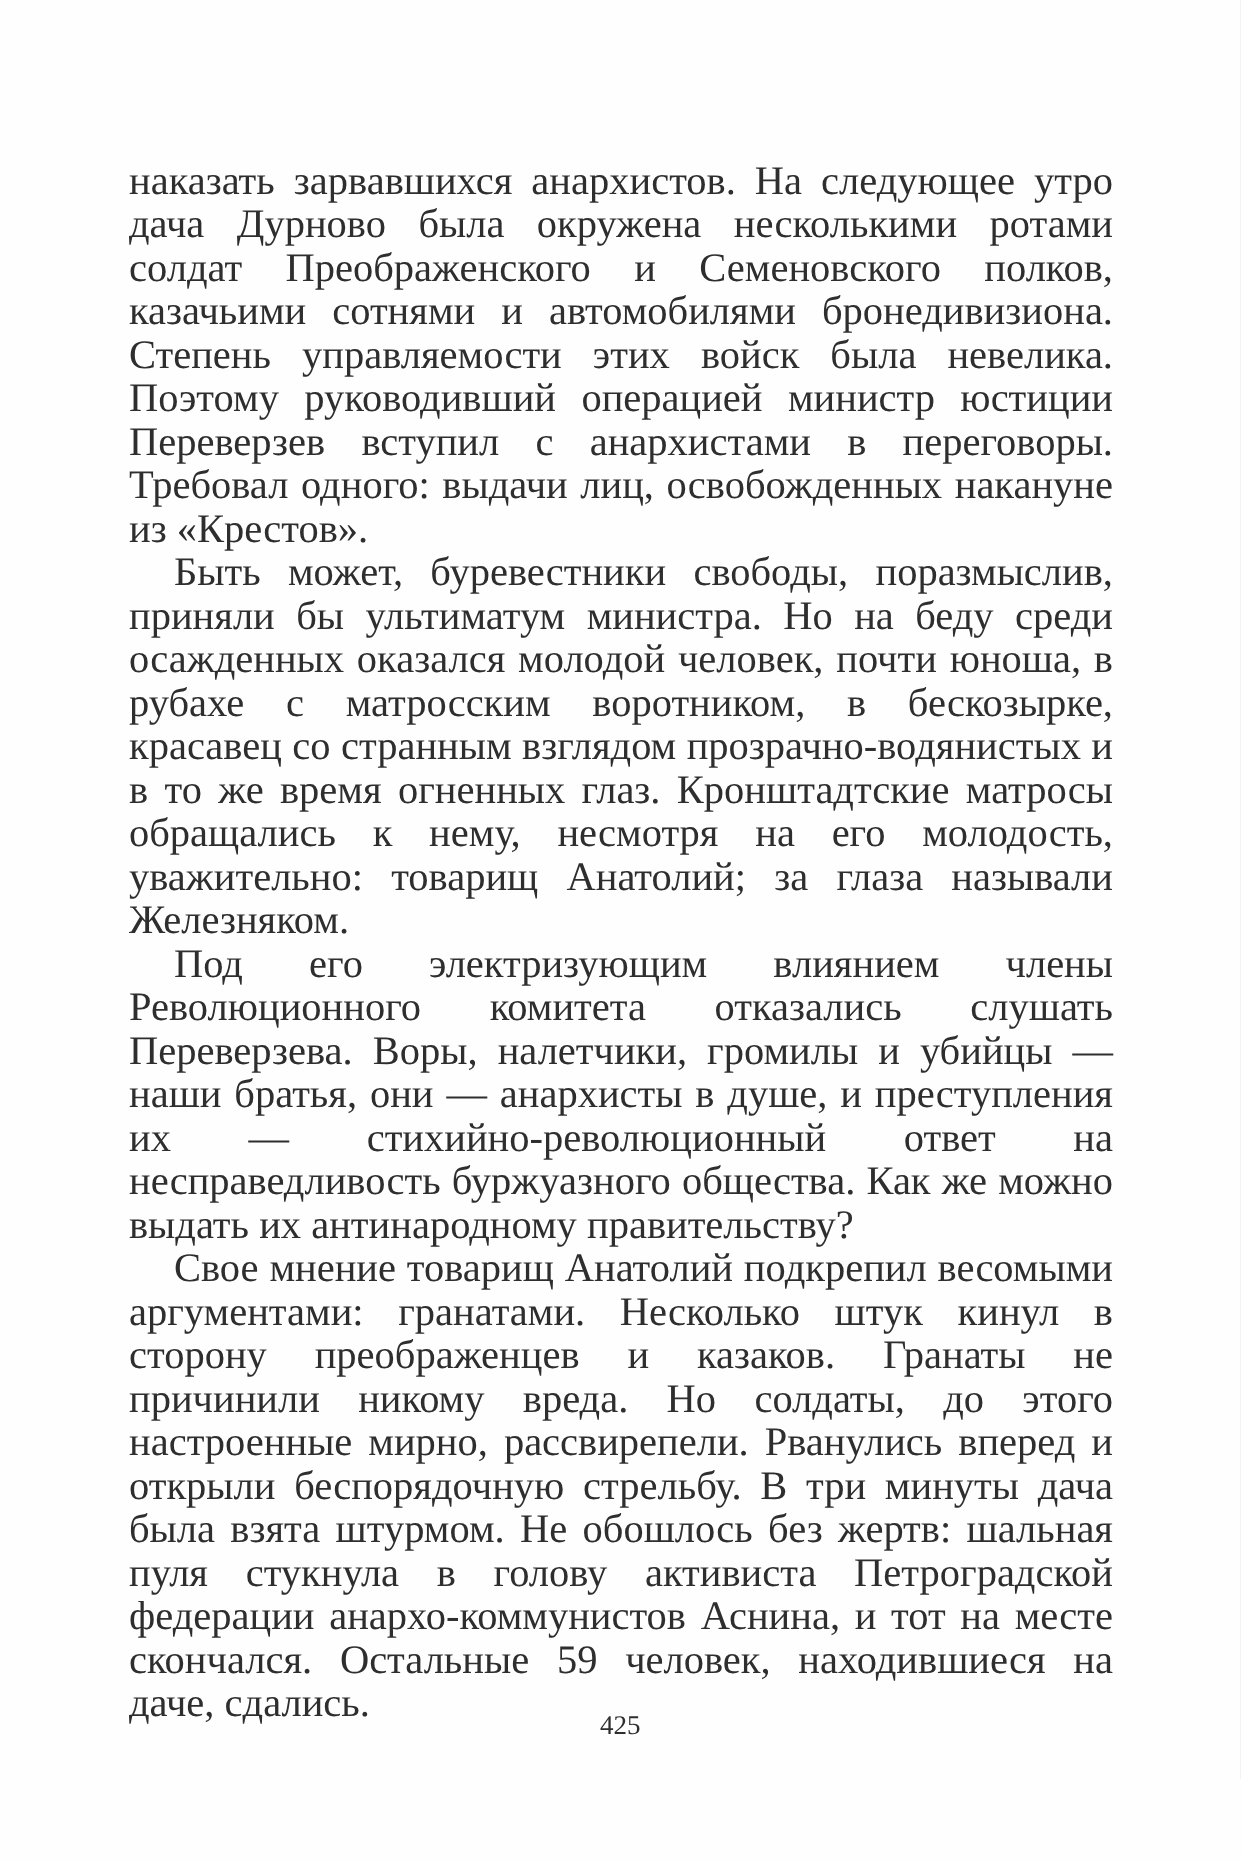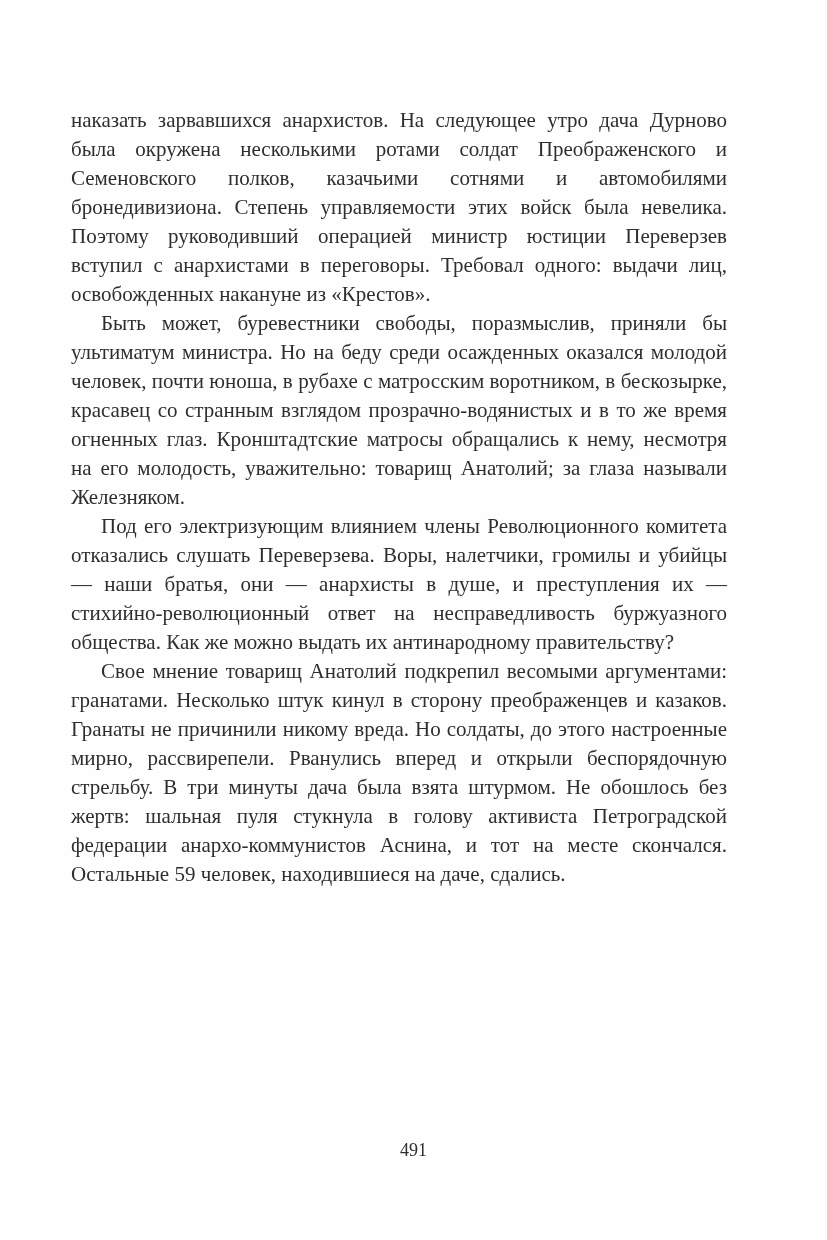--- a/index.html
+++ b/index.html
@@ -13,24 +13,24 @@
     height: 1240px;
     margin: 0 auto;
     background: #fefefe;
     box-sizing: border-box;
     font-family: "Liberation Serif", "DejaVu Serif", serif;
     color: #2e2e2e;
     overflow: hidden;
   }
   .text-block {
     position: absolute;
-    left: 71px;
+    left: 86px;
     top: 106px;
     width: 656px;
-    font-size: 21px;
+    font-size: 27px;
     line-height: 29px;
     text-align: justify;
     hyphens: auto;
     -webkit-hyphens: auto;
   }
   .para {
     margin: 0;
     padding: 0;
     text-indent: 30px;
   }
@@ -50,14 +50,14 @@
 </head>
 <body>
 
 <div class="page">
   <div class="text-block">
     <p class="para no-indent">наказать зарвавшихся анархистов. На следующее утро дача Дурново была окружена несколькими ротами солдат Преображенского и Семеновского полков, казачьими сотнями и автомобилями бронедивизиона. Степень управляемости этих войск была невелика. Поэтому руководивший операцией министр юстиции Переверзев вступил с анархистами в переговоры. Требовал одного: выдачи лиц, освобожденных накануне из «Крестов».</p>
     <p class="para">Быть может, буревестники свободы, поразмыслив, приняли бы ультиматум министра. Но на беду среди осажденных оказался молодой человек, почти юноша, в рубахе с матросским воротником, в бескозырке, красавец со странным взглядом прозрачно-водянистых и в то же время огненных глаз. Кронштадтские матросы обращались к нему, несмотря на его молодость, уважительно: товарищ Анатолий; за глаза называли Железняком.</p>
     <p class="para">Под его электризующим влиянием члены Революционного комитета отказались слушать Переверзева. Воры, налетчики, громилы и убийцы — наши братья, они — анархисты в душе, и преступления их — стихийно-революционный ответ на несправедливость буржуазного общества. Как же можно выдать их антинародному правительству?</p>
     <p class="para">Свое мнение товарищ Анатолий подкрепил весомыми аргументами: гранатами. Несколько штук кинул в сторону преображенцев и казаков. Гранаты не причинили никому вреда. Но солдаты, до этого настроенные мирно, рассвирепели. Рванулись вперед и открыли беспорядочную стрельбу. В три минуты дача была взята штурмом. Не обошлось без жертв: шальная пуля стукнула в голову активиста Петроградской федерации анархо-коммунистов Аснина, и тот на месте скончался. Остальные 59 человек, находившиеся на даче, сдались.</p>
   </div>
-  <div class="page-number">491</div>
+  <div class="page-number">425</div>
 </div>
 
 </body></html>

